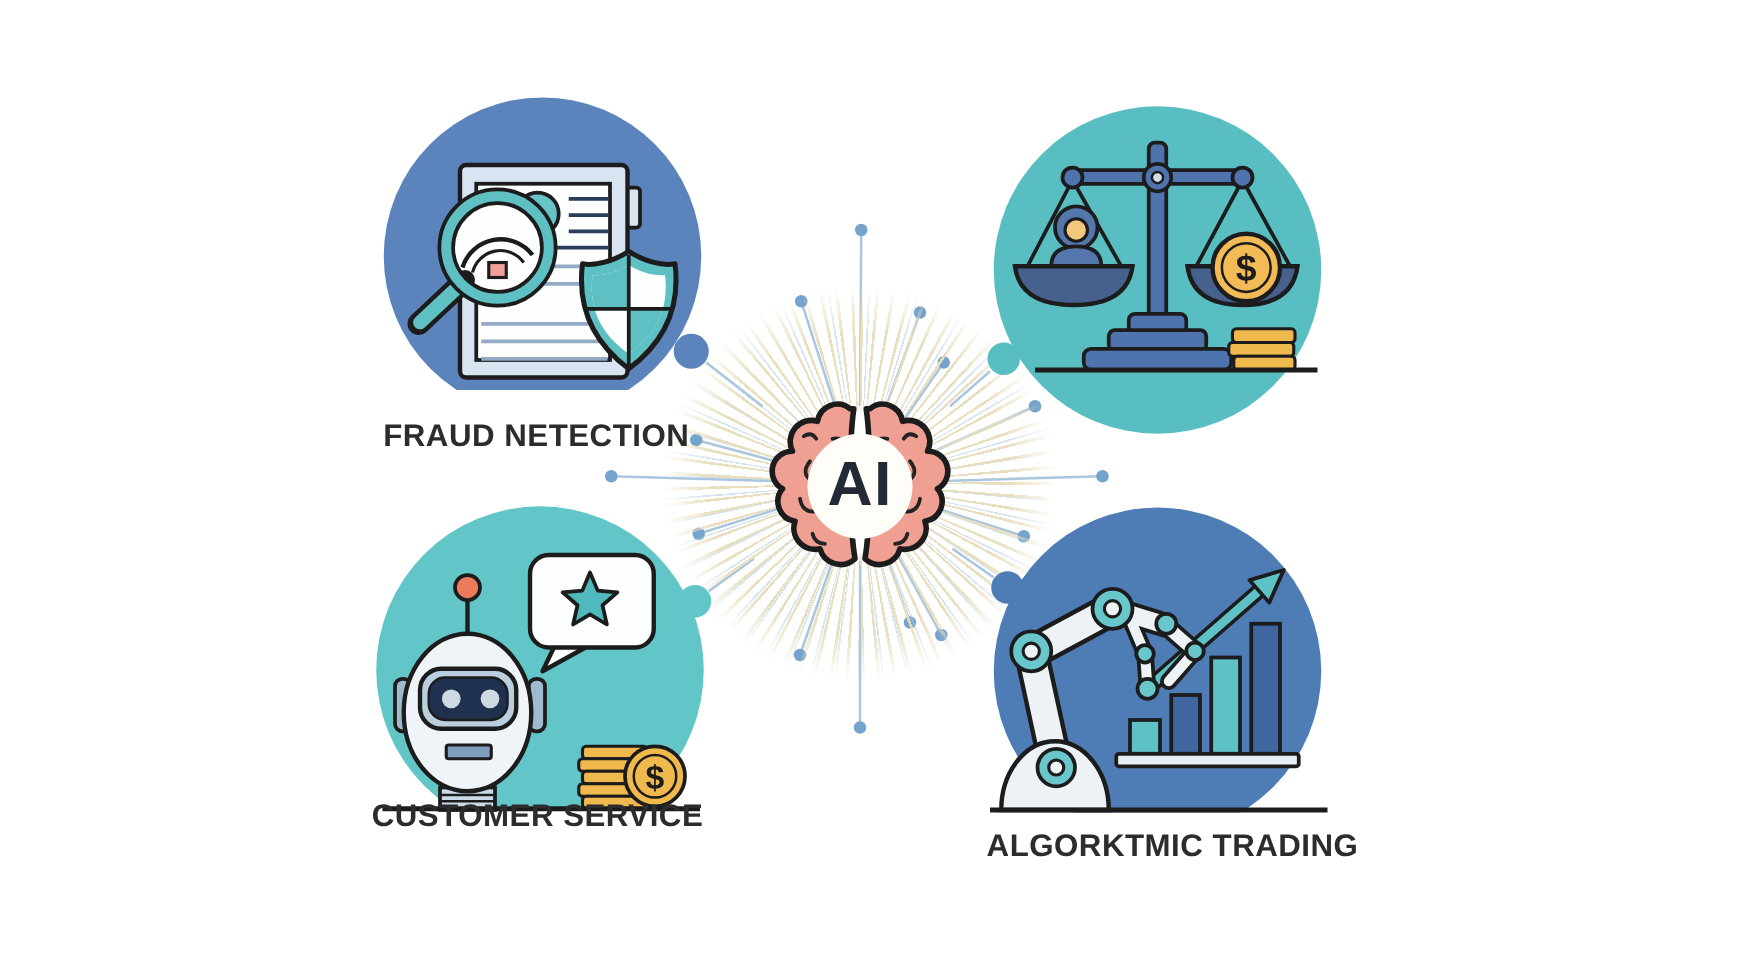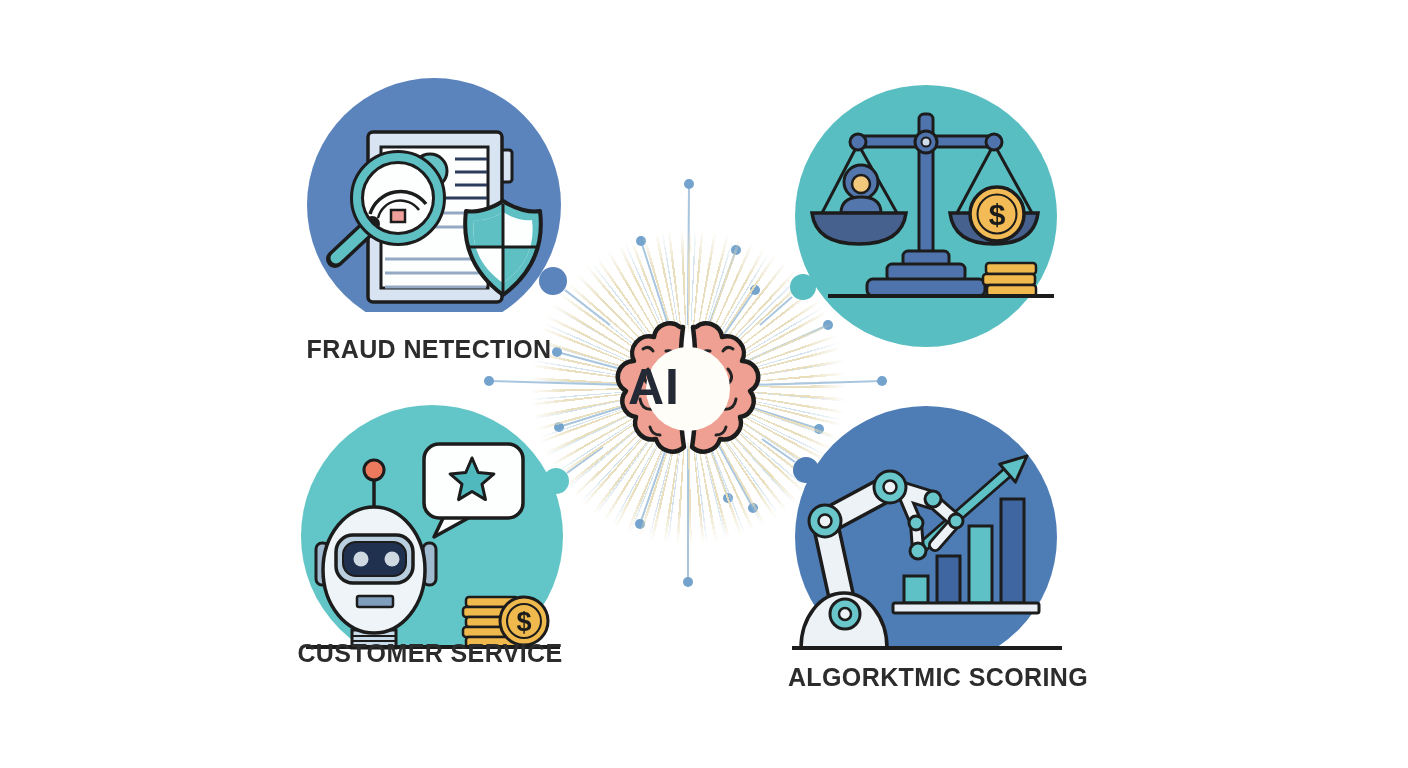--- a/index.html
+++ b/index.html
@@ -17,21 +17,21 @@
     -webkit-mask:radial-gradient(circle, transparent 0 52px, #000 64px 120px, transparent 158px);
             mask:radial-gradient(circle, transparent 0 52px, #000 64px 120px, transparent 158px);
   }
   #bubble-tl{left:280px;top:58px;z-index:3;}
   #bubble-tr{left:780px;top:58px;z-index:3;}
   #bubble-bl{left:285px;top:395px;z-index:3;}
   #bubble-br{left:780px;top:395px;z-index:3;}
   #brain{left:588px;top:284px;z-index:4;}
   .ai-badge{
     position:absolute;left:628px;top:357px;width:120px;height:60px;line-height:60px;
-    text-align:left;font-size:50px;font-weight:800;color:#232935;letter-spacing:1px;z-index:5;
+    text-align:center;font-size:50px;font-weight:800;color:#232935;letter-spacing:1px;z-index:5;
   }
   .node-label{
     position:absolute;transform:translateX(-50%);white-space:nowrap;z-index:6;
     font-size:25px;font-weight:600;color:#2c2c2c;letter-spacing:0.4px;line-height:28px;
   }
   #label-fraud{left:429px;top:335px;}
   #label-credit{left:937px;top:313px;}
   #label-customer{left:430px;top:639px;}
   #label-algo{left:938px;top:663px;}
 </style>
@@ -296,15 +296,15 @@
         <path d="M-45,-38 q6,-4 10,2"></path>
       </g>
     </g>
     <use href="#hemi" transform="scale(-1,1)"></use>
     <circle cx="0" cy="2" r="42" fill="#fffdf8"></circle>
   </svg>
   <div class="ai-badge">AI</div>
 
   <div class="node-label" id="label-fraud">FRAUD NETECTION</div>
   <div class="node-label" id="label-customer">CUSTOMER SERVICE</div>
-  <div class="node-label" id="label-algo">ALGORKTMIC SCORING</div>
+  <div class="node-label" id="label-algo">ALGORKTMIC TRADING</div>
 
 </div>
 
 </body></html>

